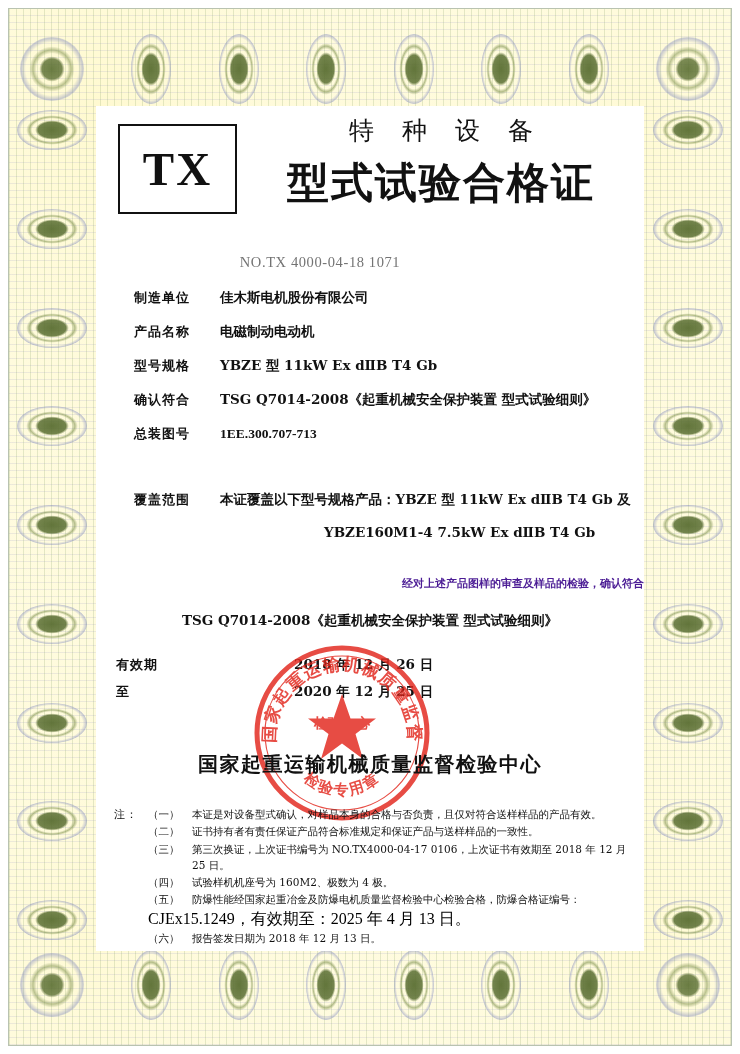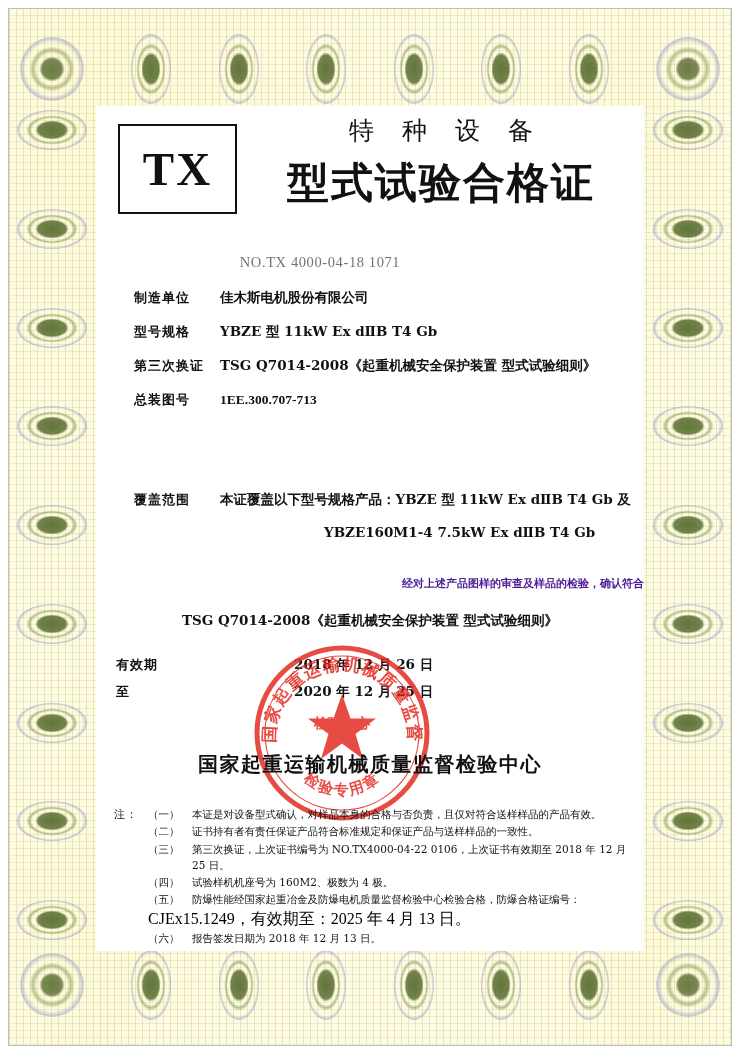--- a/index.html
+++ b/index.html
@@ -378,25 +378,29 @@
     </div>
 
     <div class="cert-no">NO.TX 4000-04-18 1071</div>
 
     <div class="fields">
       <div class="row">
         <div class="label">制造单位</div>
         <div class="value">佳木斯电机股份有限公司</div>
       </div>
       <div class="row">
+        <div class="label">产品名称</div>
+        <div class="value">电磁制动电动机</div>
+      </div>
+      <div class="row">
         <div class="label">型号规格</div>
         <div class="value">YBZE 型 11kW Ex dⅡB T4 Gb</div>
       </div>
       <div class="row">
-        <div class="label">第三次换证</div>
+        <div class="label">确认符合</div>
         <div class="value">TSG Q7014-2008《起重机械安全保护装置 型式试验细则》</div>
       </div>
       <div class="row">
         <div class="label">总装图号</div>
         <div class="value serif-mix">1EE.300.707-713</div>
       </div>
     </div>
 
     <div class="coverage">
       <div class="line1">
@@ -448,21 +452,21 @@
           <div class="note">
             <div class="num">（一）</div>
             <div class="txt">本证是对设备型式确认，对样品本身的合格与否负责，且仅对符合送样样品的产品有效。</div>
           </div>
           <div class="note">
             <div class="num">（二）</div>
             <div class="txt">证书持有者有责任保证产品符合标准规定和保证产品与送样样品的一致性。</div>
           </div>
           <div class="note">
             <div class="num">（三）</div>
-            <div class="txt">第三次换证，上次证书编号为 NO.TX4000-04-22 0106，上次证书有效期至 2018 年 12 月 25 日。</div>
+            <div class="txt">第三次换证，上次证书编号为 NO.TX4000-04-17 0106，上次证书有效期至 2018 年 12 月 25 日。</div>
           </div>
           <div class="note">
             <div class="num">（四）</div>
             <div class="txt">试验样机机座号为 160M2、极数为 4 极。</div>
           </div>
           <div class="note">
             <div class="num">（五）</div>
             <div class="txt">防爆性能经国家起重冶金及防爆电机质量监督检验中心检验合格，防爆合格证编号：</div>
           </div>
           <div class="sub">CJEx15.1249，有效期至：2025 年 4 月 13 日。</div>

